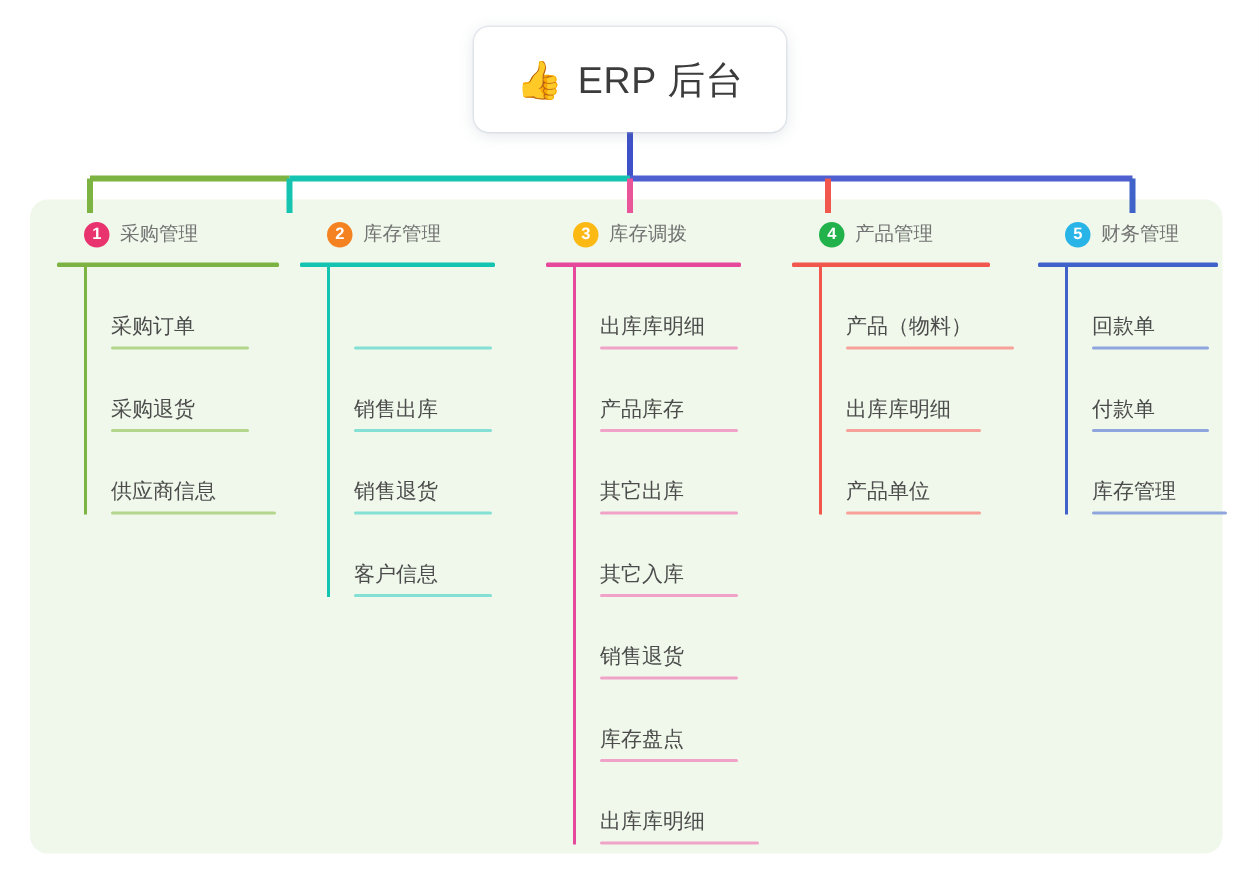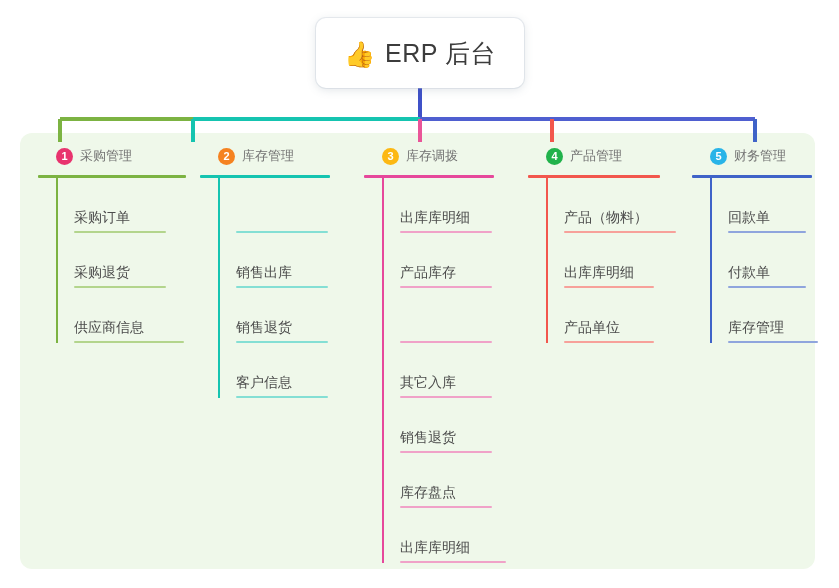--- a/index.html
+++ b/index.html
@@ -226,20 +226,21 @@
           <div class="spine" style="background: rgb(230, 72, 155);"></div>
           <div class="leaf">
             <div class="leaf-label">出库库明细</div>
             <div class="leaf-rule" style="background: rgb(240, 162, 200); width: 92px;"></div>
           </div>
           <div class="leaf">
             <div class="leaf-label">产品库存</div>
             <div class="leaf-rule" style="background: rgb(240, 162, 200); width: 92px;"></div>
           </div>
           <div class="leaf">
+            <div class="leaf-label">其它出库</div>
             <div class="leaf-rule" style="background: rgb(240, 162, 200); width: 92px;"></div>
           </div>
           <div class="leaf">
             <div class="leaf-label">其它入库</div>
             <div class="leaf-rule" style="background: rgb(240, 162, 200); width: 92px;"></div>
           </div>
           <div class="leaf">
             <div class="leaf-label">销售退货</div>
             <div class="leaf-rule" style="background: rgb(240, 162, 200); width: 92px;"></div>
           </div>

